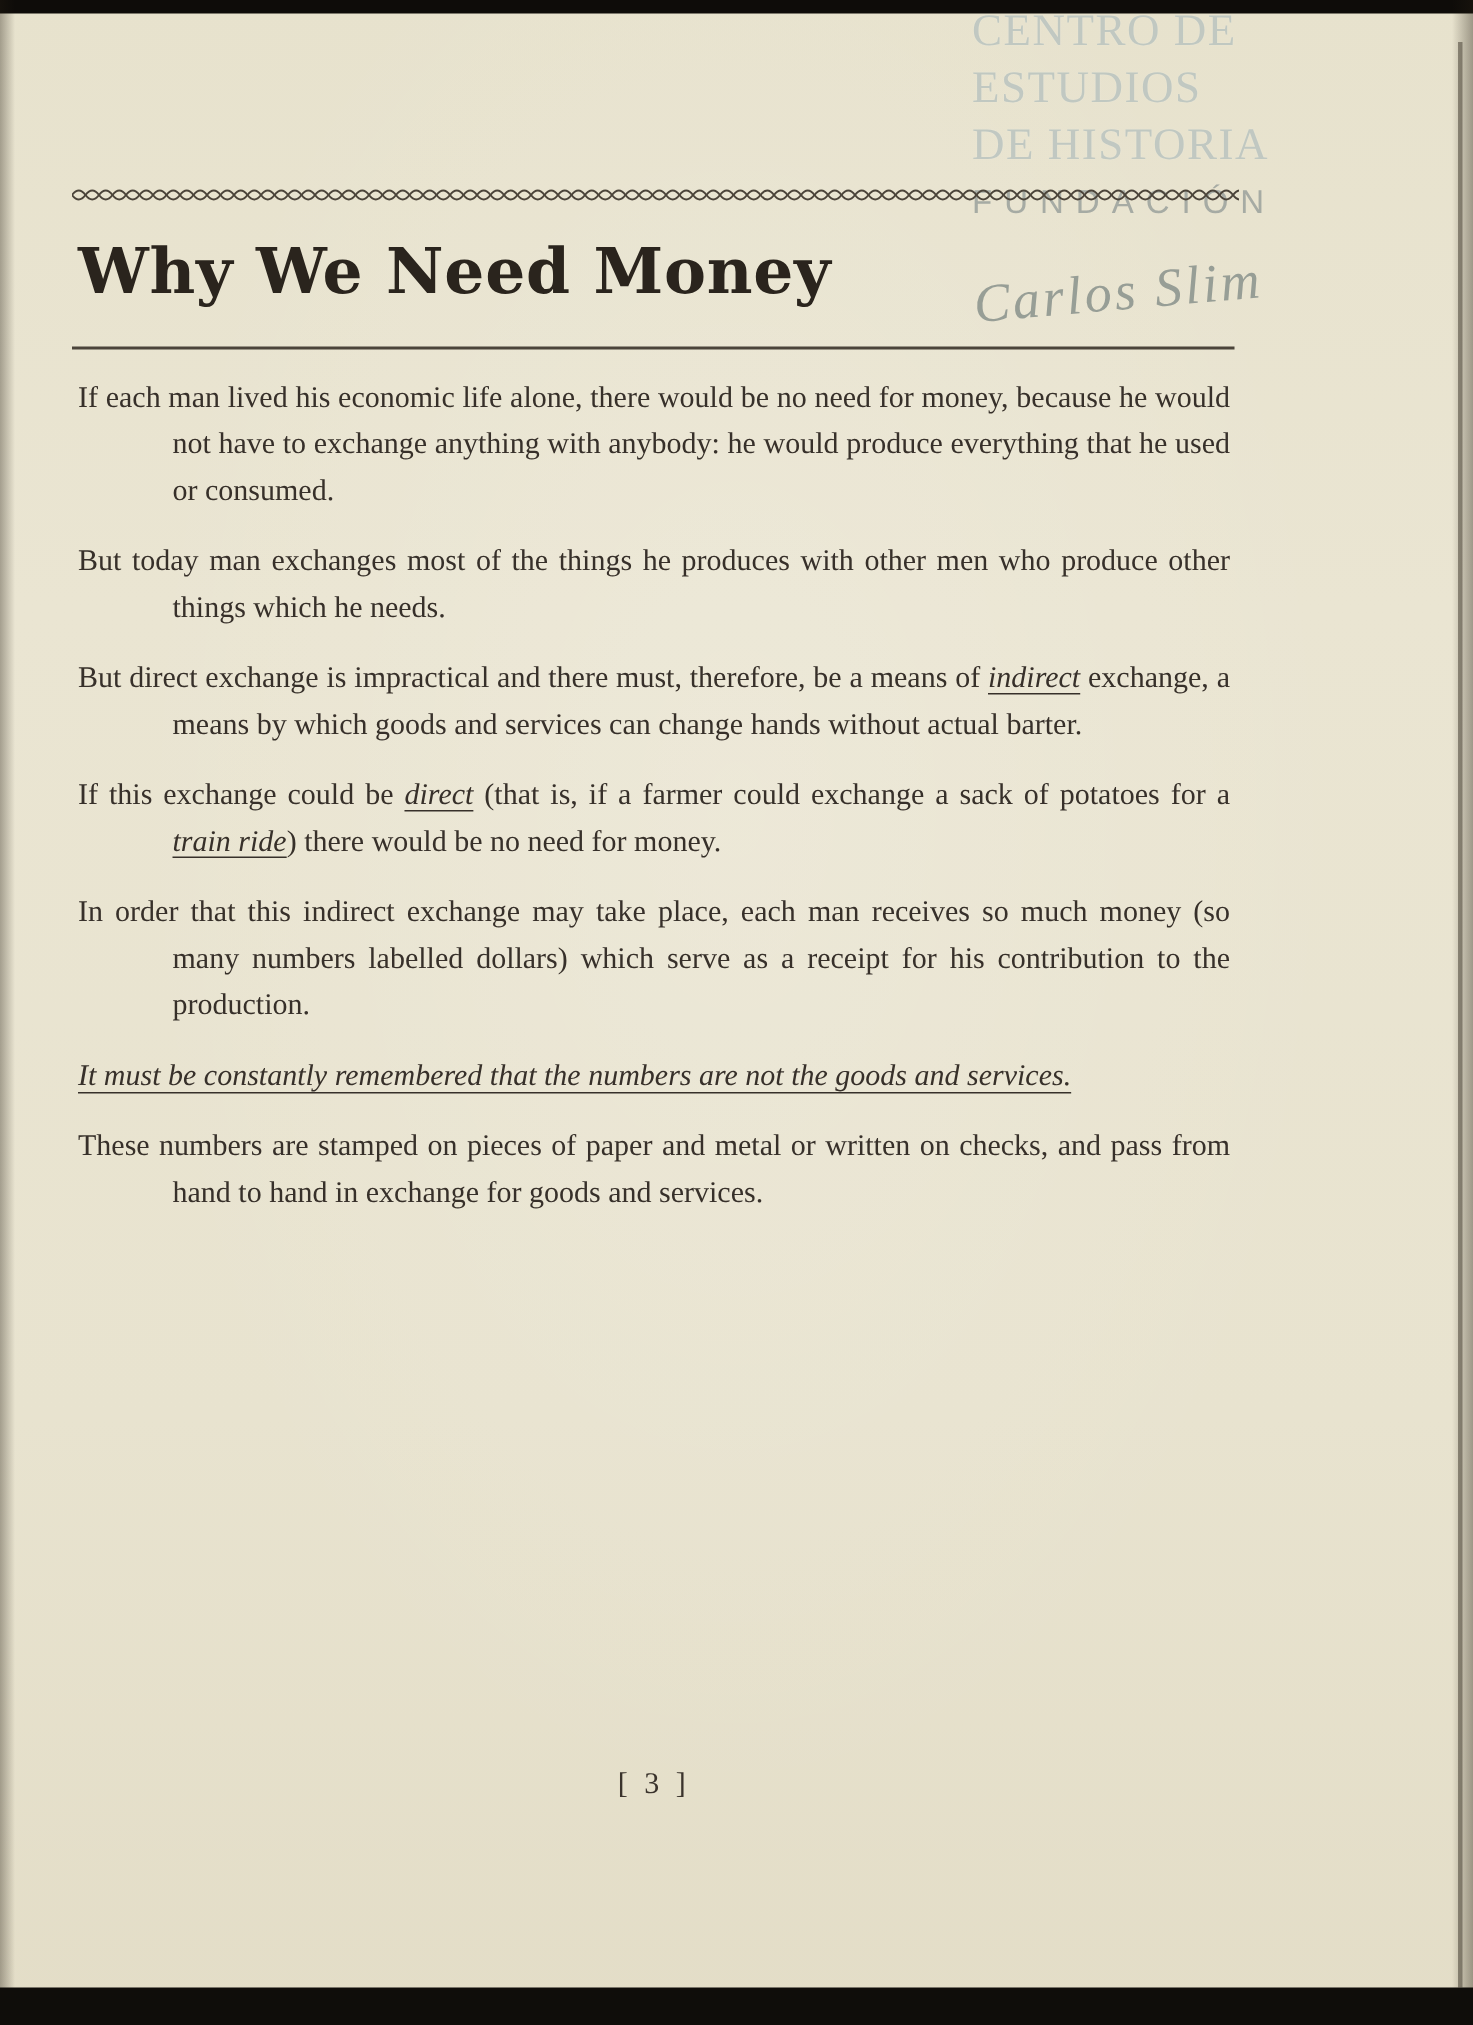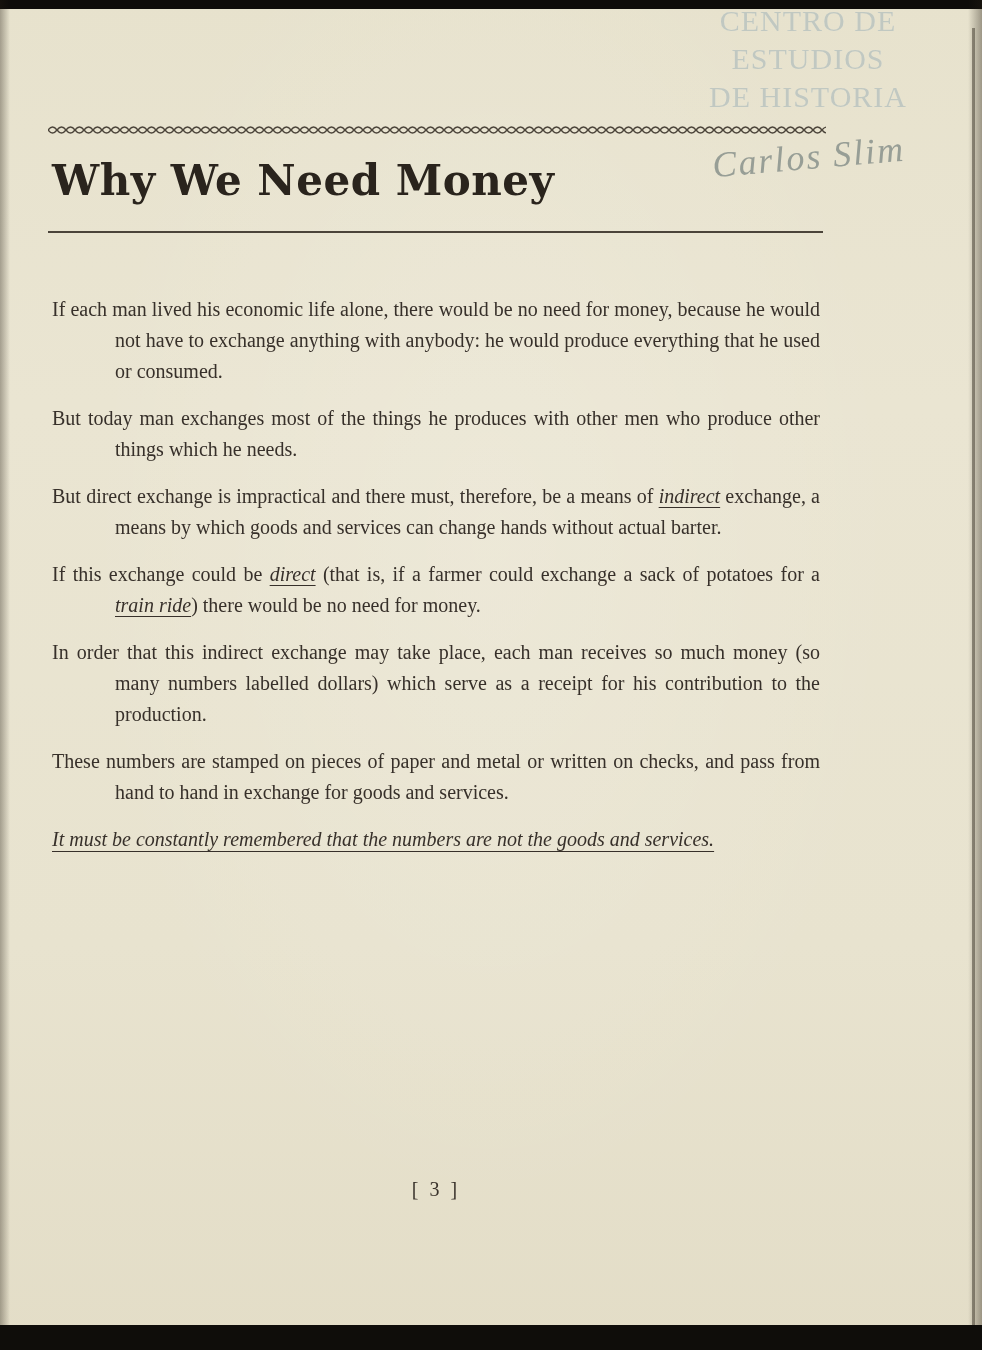--- a/index.html
+++ b/index.html
@@ -16,21 +16,21 @@
   
   .top-bar{position:absolute;left:0;top:0;width:982px;height:9px;background:#0e0c09;}
   .bottom-bar{position:absolute;left:0;bottom:0;width:982px;height:25px;background:#0f0d0a;}
   .left-shade{position:absolute;left:0;top:0;bottom:0;width:10px;background:linear-gradient(90deg,rgba(35,28,18,.35),rgba(35,28,18,0));}
   .right-shade{position:absolute;right:0;top:0;bottom:0;width:14px;background:linear-gradient(270deg,rgba(35,28,18,.38),rgba(35,28,18,0));}
   .right-crease{position:absolute;right:7px;top:28px;bottom:25px;width:3px;background:rgba(45,38,26,.45);}
 
   
   .watermark{
     position:absolute;top:2px;right:14px;width:320px;
-    text-align:center;pointer-events:none;
+    text-align:left;pointer-events:none;
   }
   .wm-line{
     font-size:30px;line-height:38px;letter-spacing:1px;
     color:rgba(190,198,192,.95);
     text-shadow:0 0 1px rgba(255,255,255,.3);
   }
   .wm-foundation{
     margin-top:6px;font-family:"Liberation Sans",sans-serif;
     font-size:22px;letter-spacing:8px;color:rgba(158,164,158,.9);
   }
@@ -47,21 +47,21 @@
   .title{
     position:absolute;left:52px;top:156px;width:768px;
     text-align:left;font-family:"DejaVu Serif",serif;
     font-weight:bold;font-size:42px;letter-spacing:.5px;color:#2a241d;
   }
   .title-rule{position:absolute;left:48px;top:231px;width:775px;height:2px;background:#4b443a;}
 
   
   .body{
     position:absolute;left:52px;top:250px;width:768px;
-    font-size:20px;line-height:31px;text-align:justify;margin-top:44px;
+    font-size:20px;line-height:31px;text-align:justify;
   }
   .para{margin:0 0 16px 0;padding-left:63px;text-indent:-63px;}
   .u{font-style:italic;text-decoration:underline;text-underline-offset:4px;text-decoration-thickness:1.3px;}
   .final{
     font-style:italic;
     text-decoration:underline;text-underline-offset:5px;text-decoration-thickness:1.3px;
   }
   .page-number{
     position:absolute;left:52px;top:1178px;width:768px;
     text-align:center;font-size:20px;letter-spacing:3px;color:#3a332c;
@@ -74,37 +74,38 @@
 
   <div class="top-bar"></div>
   <div class="left-shade"></div>
   <div class="right-shade"></div>
   <div class="right-crease"></div>
 
   <div class="watermark">
     <div class="wm-line">CENTRO DE</div>
     <div class="wm-line">ESTUDIOS</div>
     <div class="wm-line">DE HISTORIA</div>
+    <div class="wm-foundation">FUNDACIÓN</div>
     <div class="wm-signature">Carlos Slim</div>
   </div>
 
   <svg class="wavy-rule" viewBox="0 0 778 12" preserveAspectRatio="none">
     <path class="w1" d="M0 6 q4.5 -6 9 0 t9 0 t9 0 t9 0 t9 0 t9 0 t9 0 t9 0 t9 0 t9 0 t9 0 t9 0 t9 0 t9 0 t9 0 t9 0 t9 0 t9 0 t9 0 t9 0 t9 0 t9 0 t9 0 t9 0 t9 0 t9 0 t9 0 t9 0 t9 0 t9 0 t9 0 t9 0 t9 0 t9 0 t9 0 t9 0 t9 0 t9 0 t9 0 t9 0 t9 0 t9 0 t9 0 t9 0 t9 0 t9 0 t9 0 t9 0 t9 0 t9 0 t9 0 t9 0 t9 0 t9 0 t9 0 t9 0 t9 0 t9 0 t9 0 t9 0 t9 0 t9 0 t9 0 t9 0 t9 0 t9 0 t9 0 t9 0 t9 0 t9 0 t9 0 t9 0 t9 0 t9 0 t9 0 t9 0 t9 0 t9 0 t9 0 t9 0 t9 0 t9 0 t9 0 t9 0 t9 0 t9 0 t9 0"></path>
     <path class="w2" d="M0 6 q4.5 6 9 0 t9 0 t9 0 t9 0 t9 0 t9 0 t9 0 t9 0 t9 0 t9 0 t9 0 t9 0 t9 0 t9 0 t9 0 t9 0 t9 0 t9 0 t9 0 t9 0 t9 0 t9 0 t9 0 t9 0 t9 0 t9 0 t9 0 t9 0 t9 0 t9 0 t9 0 t9 0 t9 0 t9 0 t9 0 t9 0 t9 0 t9 0 t9 0 t9 0 t9 0 t9 0 t9 0 t9 0 t9 0 t9 0 t9 0 t9 0 t9 0 t9 0 t9 0 t9 0 t9 0 t9 0 t9 0 t9 0 t9 0 t9 0 t9 0 t9 0 t9 0 t9 0 t9 0 t9 0 t9 0 t9 0 t9 0 t9 0 t9 0 t9 0 t9 0 t9 0 t9 0 t9 0 t9 0 t9 0 t9 0 t9 0 t9 0 t9 0 t9 0 t9 0 t9 0 t9 0 t9 0 t9 0 t9 0"></path>
   </svg>
 
   <div class="title">Why We Need Money</div>
   <div class="title-rule"></div>
 
   <div class="body">
     <p class="para"><span>If each man lived his economic life alone, there would be no need for money, because he would not have to exchange anything with anybody: he would produce everything that he used or consumed.</span></p>
     <p class="para"><span>But today man exchanges most of the things he produces with other men who produce other things which he needs.</span></p>
     <p class="para"><span>But direct exchange is impractical and there must, therefore, be a means of </span><span class="u">indirect</span><span> exchange, a means by which goods and services can change hands without actual barter.</span></p>
     <p class="para"><span>If this exchange could be </span><span class="u">direct</span><span> (that is, if a farmer could exchange a sack of potatoes for a </span><span class="u">train ride</span><span>) there would be no need for money.</span></p>
     <p class="para"><span>In order that this indirect exchange may take place, each man receives so much money (so many numbers labelled dollars) which serve as a receipt for his contribution to the production.</span></p>
+    <p class="para final"><span>It must be constantly remembered that the numbers are not the goods and services.</span></p>
     <p class="para"><span>These numbers are stamped on pieces of paper and metal or written on checks, and pass from hand to hand in exchange for goods and services.</span></p>
-    <p class="para final"><span>It must be constantly remembered that the numbers are not the goods and services.</span></p>
   </div>
 
   <div class="page-number">[ 3 ]</div>
 
   <div class="bottom-bar"></div>
 </div>
 
 </body></html>

